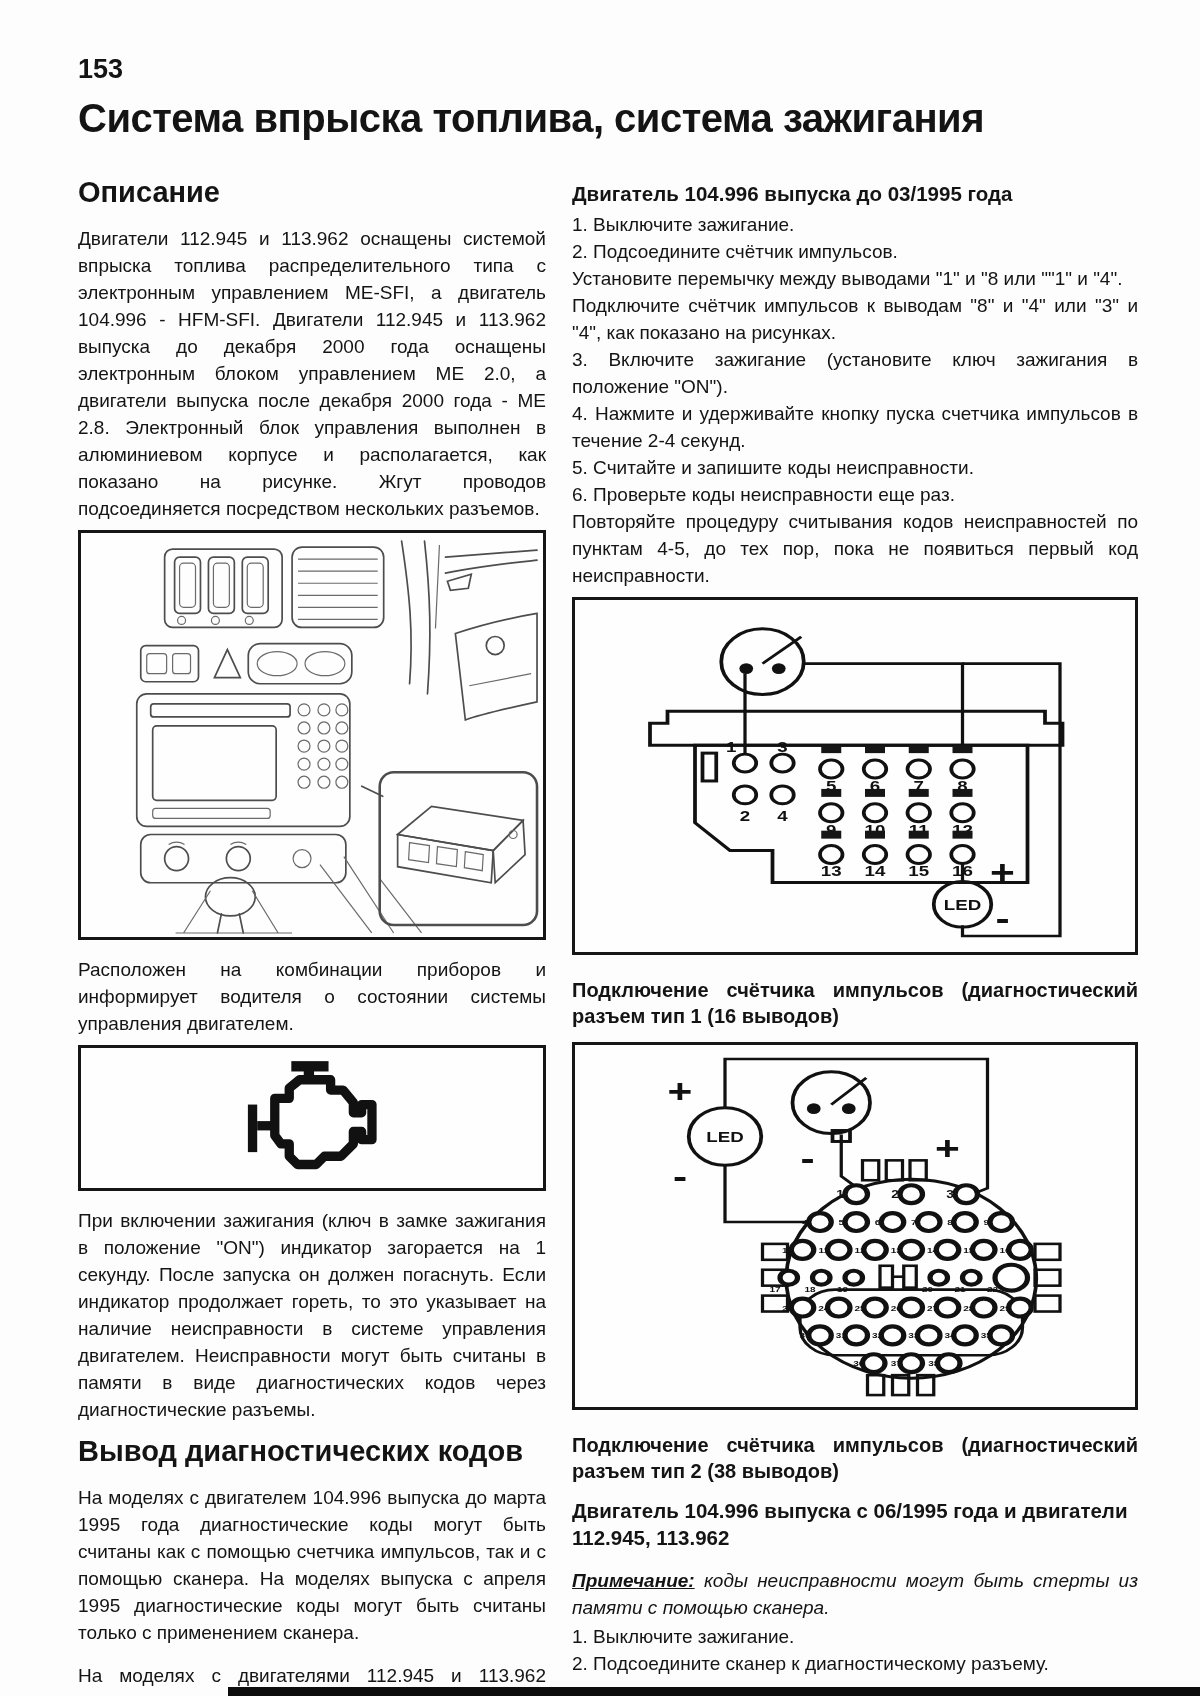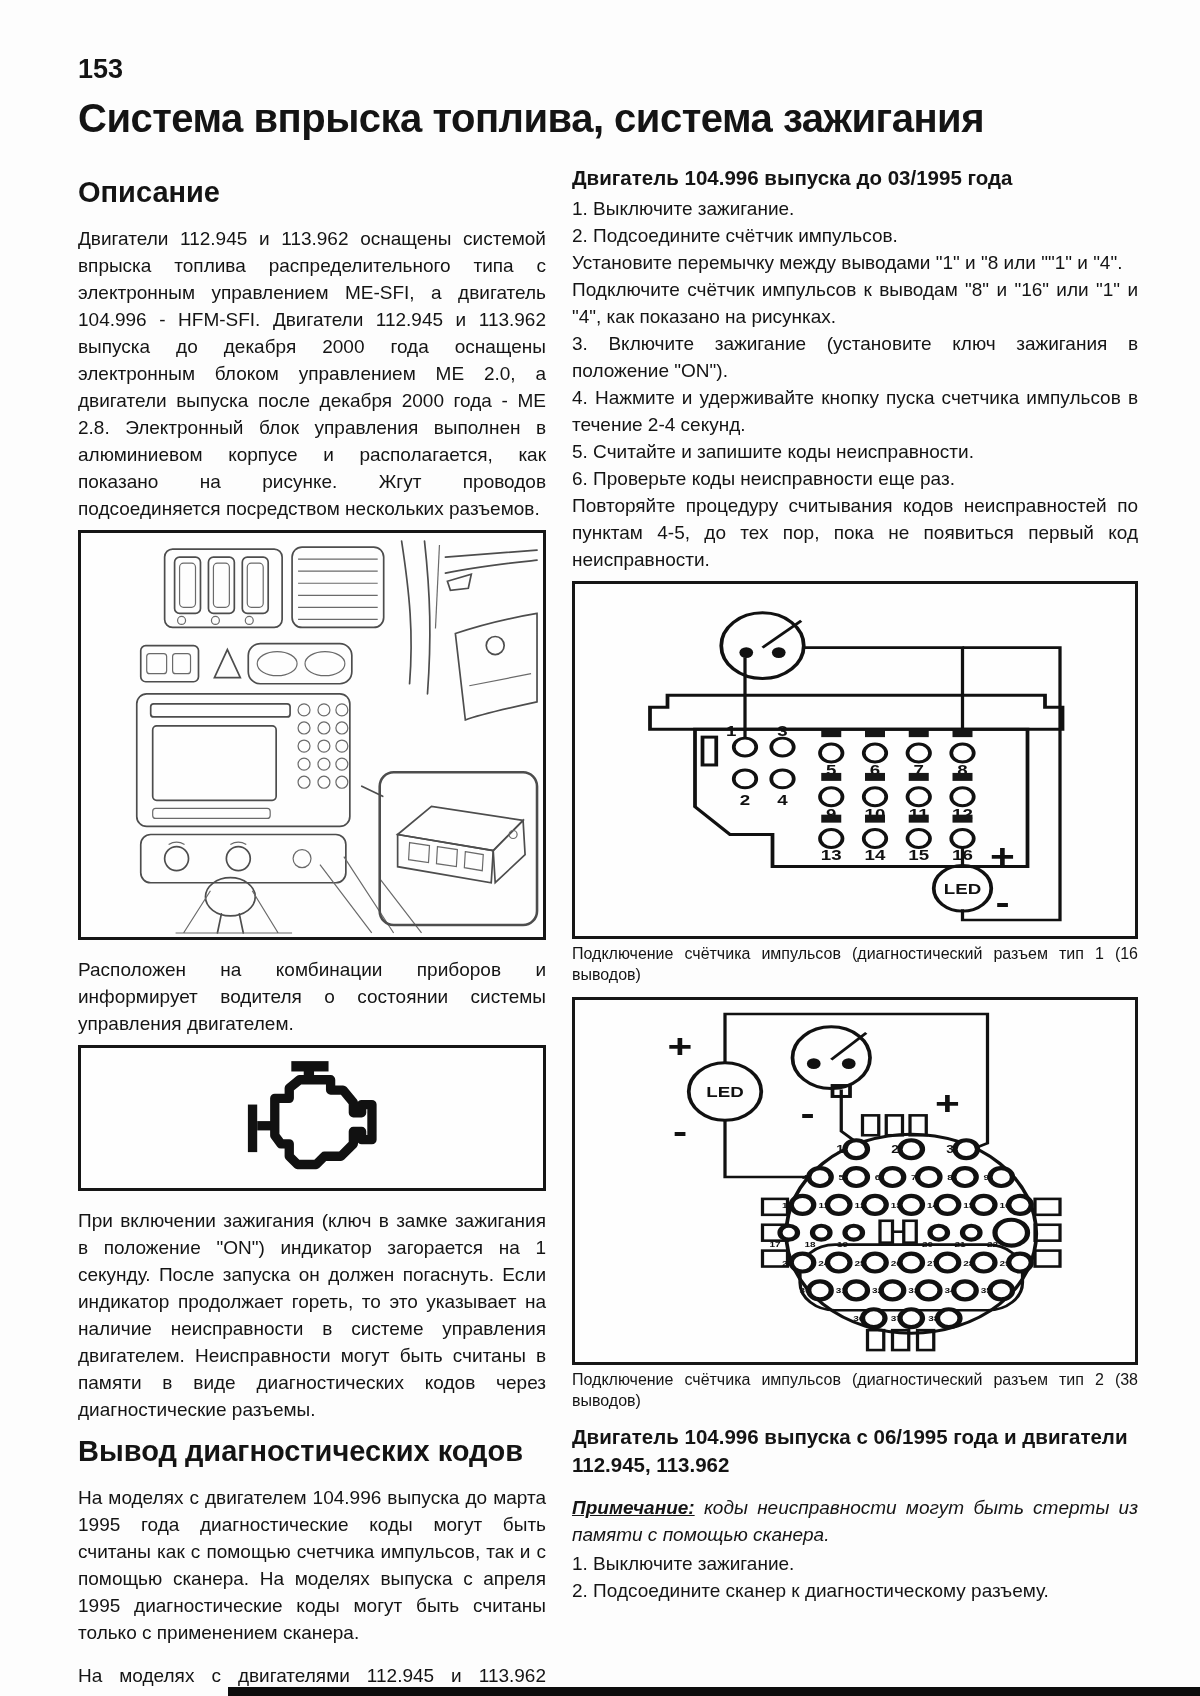--- a/index.html
+++ b/index.html
@@ -14,21 +14,21 @@
   .columns{position:absolute;top:164px;left:78px;width:1060px;display:flex;gap:26px;}
   .col-left{width:468px;}
   .col-right{width:566px;}
   h2{font-size:29px;font-weight:bold;margin:12px 0 6px;}
   h3{font-size:20.5px;font-weight:bold;margin:10px 0 4px;line-height:1.32;}
   p{font-size:19px;line-height:27px;margin:16px 0 2px;text-align:justify;}
   p.step{margin:0;}
   .note{font-style:italic;}
   .note .nlabel{text-decoration:underline;font-weight:bold;}
   .figbox{border:3px solid #161616;background:#fefefe;margin:8px 0 4px;}
-  .caption{font-size:16px;font-weight:normal;line-height:1.32;text-align:justify;margin:4px 0 12px;}
+  .caption{font-size:20px;font-weight:bold;line-height:1.32;text-align:justify;margin:22px 0 12px;}
   .engine-box{height:140px;display:flex;align-items:center;justify-content:center;}
   
   .wire{stroke:#111;stroke-width:2.6;fill:none;}
   .outline{stroke:#111;stroke-width:3;fill:none;}
   .outline2{stroke:#111;stroke-width:2.6;fill:none;}
   .pin{stroke:#111;stroke-width:3;fill:#fff;}
   .pin2{stroke:#111;stroke-width:4.2;fill:#fff;}
   .pinrect{fill:#161616;}
   .pinnum{font-family:"Liberation Sans",sans-serif;font-size:15px;font-weight:bold;fill:#111;text-anchor:middle;}
   .pinnum.sm{font-size:8px;}
@@ -143,25 +143,25 @@
     </div>
 
     <p>При включении зажигания (ключ в замке зажигания в положение "ON") индикатор загорается на 1 секунду. После запуска он должен погаснуть. Если индикатор продолжает гореть, то это указывает на наличие неисправности в системе управления двигателем. Неисправности могут быть считаны в памяти в виде диагностических кодов через диагностические разъемы.</p>
 
     <h2>Вывод диагностических кодов</h2>
     <p>На моделях с двигателем 104.996 выпуска до марта 1995 года диагностические коды могут быть считаны как с помощью счетчика импульсов, так и с помощью сканера. На моделях выпуска с апреля 1995 диагностические коды могут быть считаны только с применением сканера.</p>
     <p>На моделях с двигателями 112.945 и 113.962 диагностические коды могут быть считаны только с применением сканера.</p>
   </div>
 
   <div class="col-right">
-    <h3 style="margin-top:0">Двигатель 104.996 выпуска до 03/1995 года</h3>
+    <h3 style="margin-top:16px">Двигатель 104.996 выпуска до 03/1995 года</h3>
     <p class="step">1. Выключите зажигание.</p>
     <p class="step">2. Подсоедините счётчик импульсов.</p>
     <p class="step">Установите перемычку между выводами "1" и "8 или ""1" и "4".</p>
-    <p class="step">Подключите счётчик импульсов к выводам "8" и "16" или "1" и "4", как показано на рисунках.</p>
+    <p class="step">Подключите счётчик импульсов к выводам "8" и "4" или "3" и "4", как показано на рисунках.</p>
     <p class="step">3. Включите зажигание (установите ключ зажигания в положение "ON").</p>
     <p class="step">4. Нажмите и удерживайте кнопку пуска счетчика импульсов в течение 2-4 секунд.</p>
     <p class="step">5. Считайте и запишите коды неисправности.</p>
     <p class="step">6. Проверьте коды неисправности еще раз.</p>
     <p class="step">Повторяйте процедуру считывания кодов неисправностей по пунктам 4-5, до тех пор, пока не появиться первый код неисправности.</p>
 
     <div class="figbox" style="height:352px;">
       <svg viewBox="0 0 448 352" width="560" height="350" preserveAspectRatio="none">
 
         <polyline class="wire" points="136,74 136,156"></polyline>

